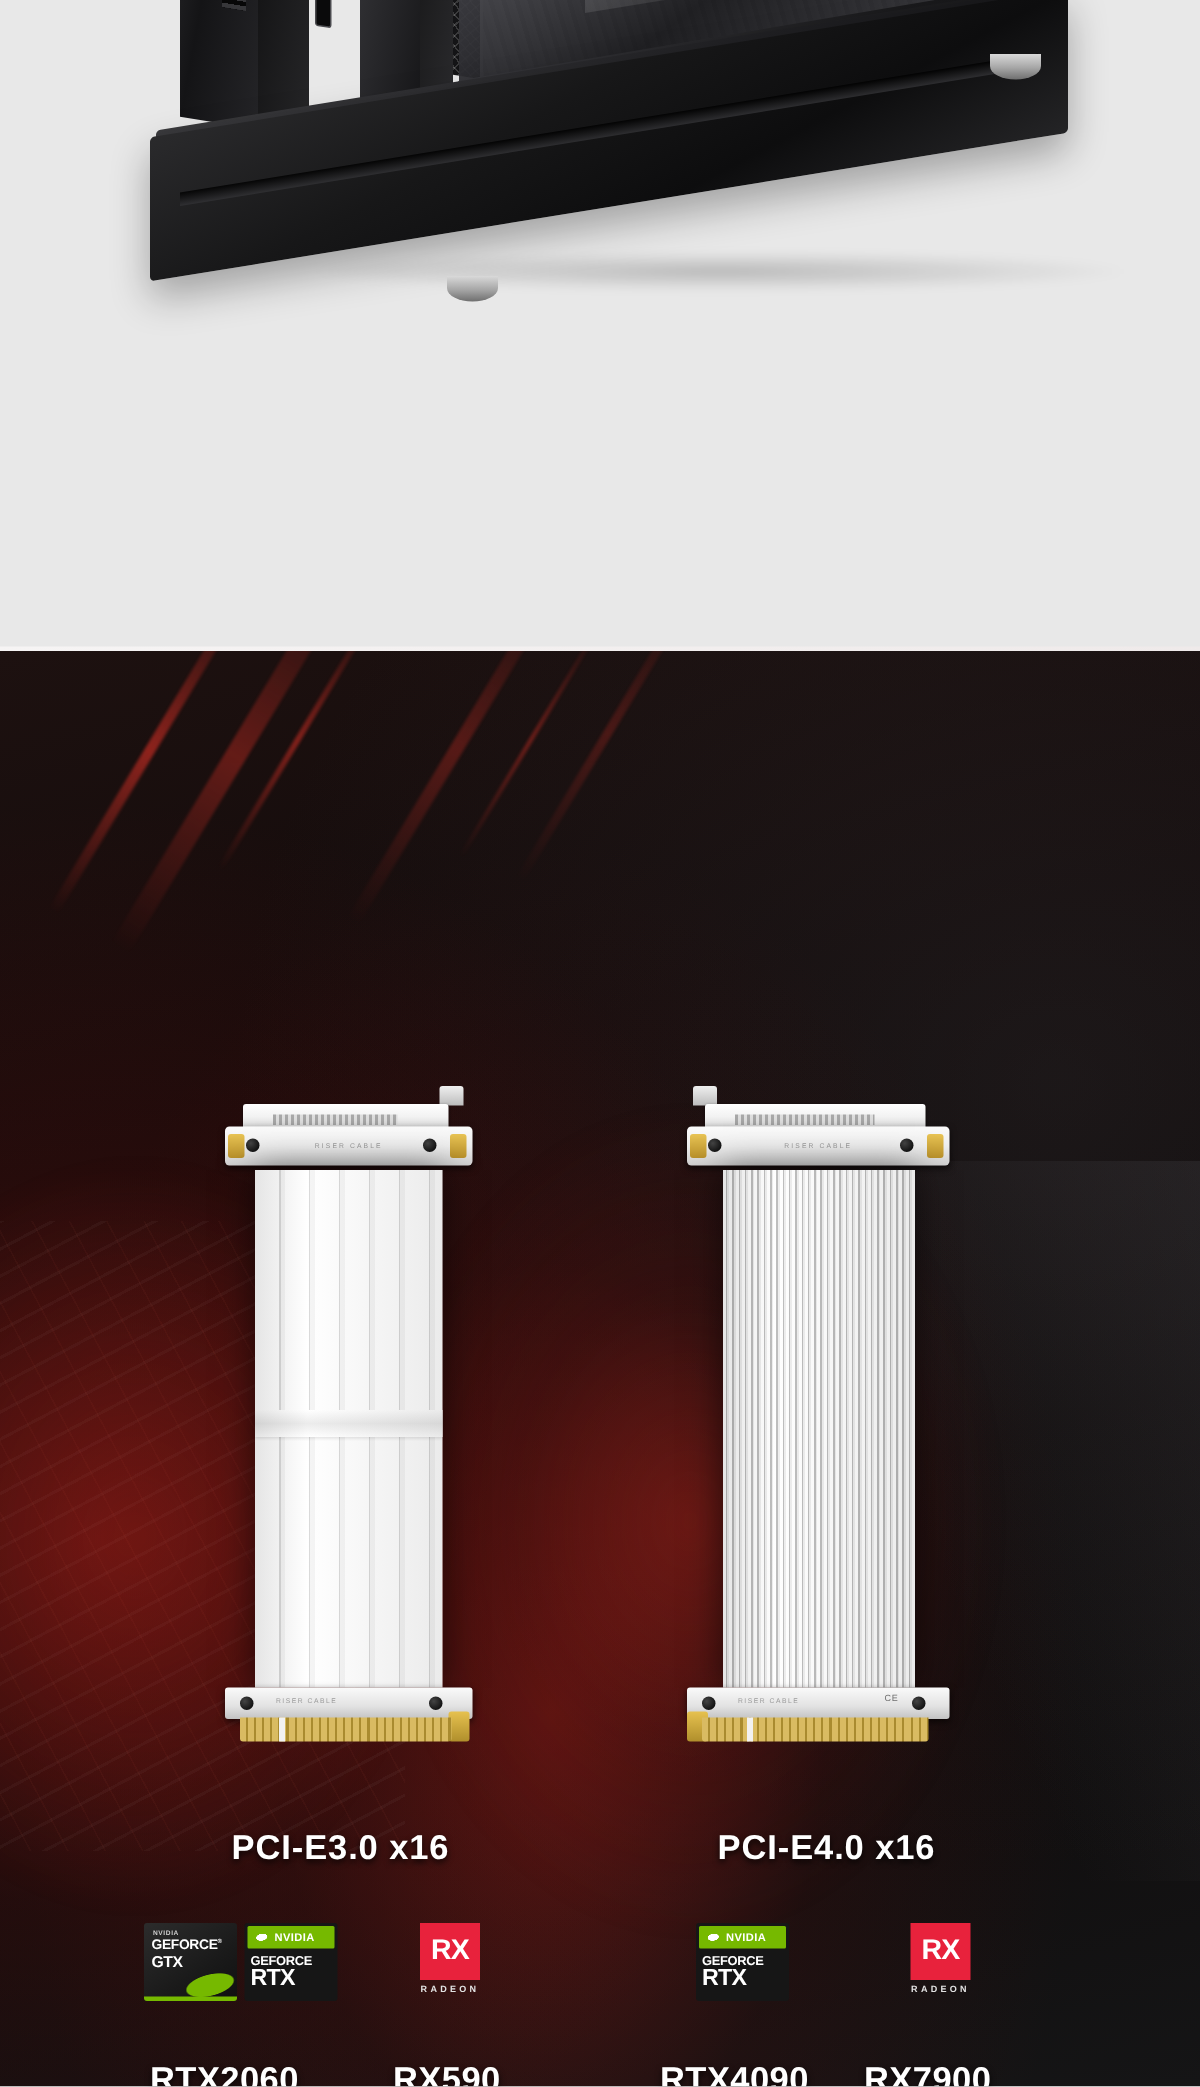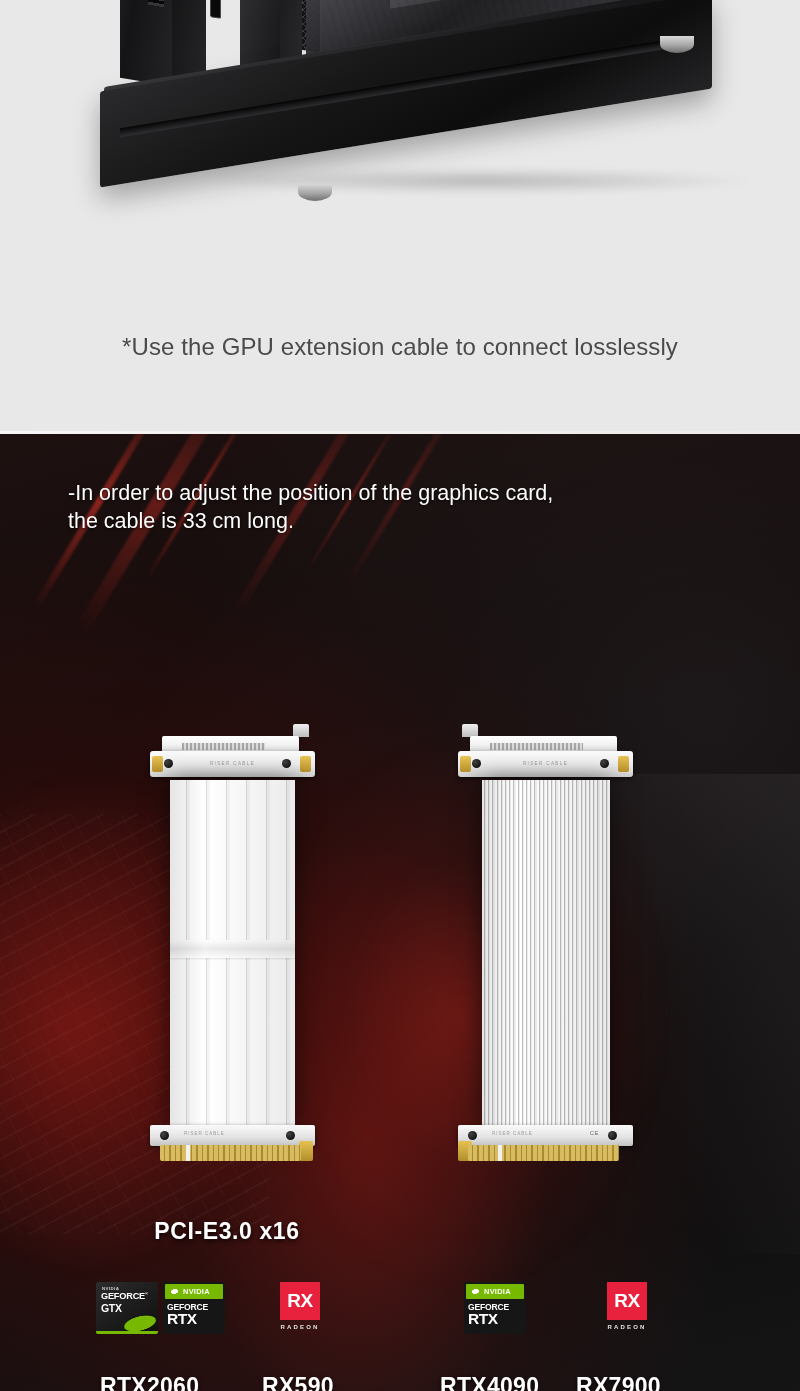--- a/index.html
+++ b/index.html
@@ -556,39 +556,36 @@
 
       <div class="case-inner-rail"></div>
       <div class="case-base-top"></div>
       <div class="case-base"></div>
       <div class="case-base-groove"></div>
 
       <div class="foot foot-left"></div>
       <div class="foot foot-right"></div>
     </div>
 
-    <div class="top-caption">*Use the GPU extension cable to connect losslessly</div>
   </div>
 
   <div class="dark-section">
 
     <div class="streak s1"></div>
     <div class="streak s2"></div>
     <div class="streak s3"></div>
     <div class="streak s4"></div>
     <div class="streak s5"></div>
     <div class="streak s6"></div>
     <div class="machine-tex"></div>
     <div class="glow-left"></div>
     <div class="glow-warm"></div>
     <div class="dark-right-fade"></div>
 
     <div class="bullets">
-      <div class="bullet">-In order to adjust the position of the graphics card,
- the cable is 33 cm long.</div>
     </div>
 
     <div class="cables">
 
       <div class="cable-wrap cable-left">
         <div class="conn-top">
           <div class="conn-tab"></div>
           <div class="conn-bar">
             <div class="conn-bar-slot"></div>
           </div>
@@ -646,20 +643,21 @@
           </div>
           <div class="cb-tab-gold" style="left:0px"></div>
           <div class="cb-gold-edge"></div>
           <div class="cb-notch" style="left:40px"></div>
         </div>
       </div>
     </div>
 
     <div class="spec-row">
       <div class="spec spec-l">PCI-E3.0 x16</div>
+      <div class="spec spec-r">PCI-E4.0 x16</div>
     </div>
 
     <div class="badge-row">
 
       <div class="badge badge-gtx">
         <div class="gtx-box">
           <div class="gtx-nv">NVIDIA</div>
           <div class="gtx-geforce"><span>GEFORCE</span><span class="gtx-sup">®</span></div>
           <div class="gtx-gtx">GTX</div>
           <div class="gtx-eye"></div>

